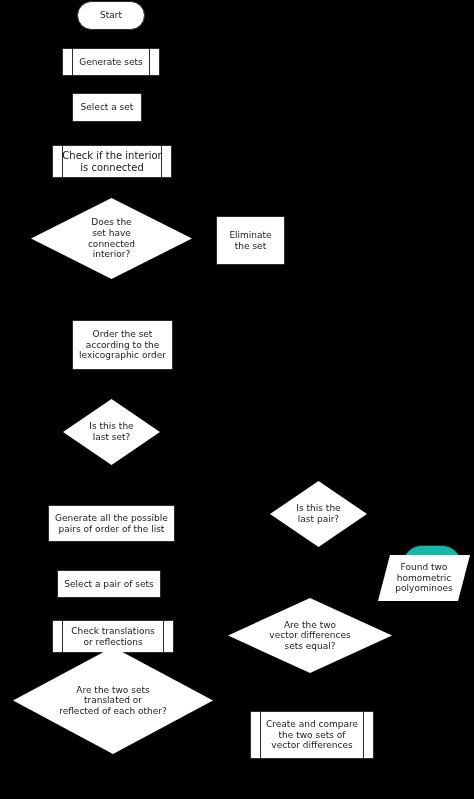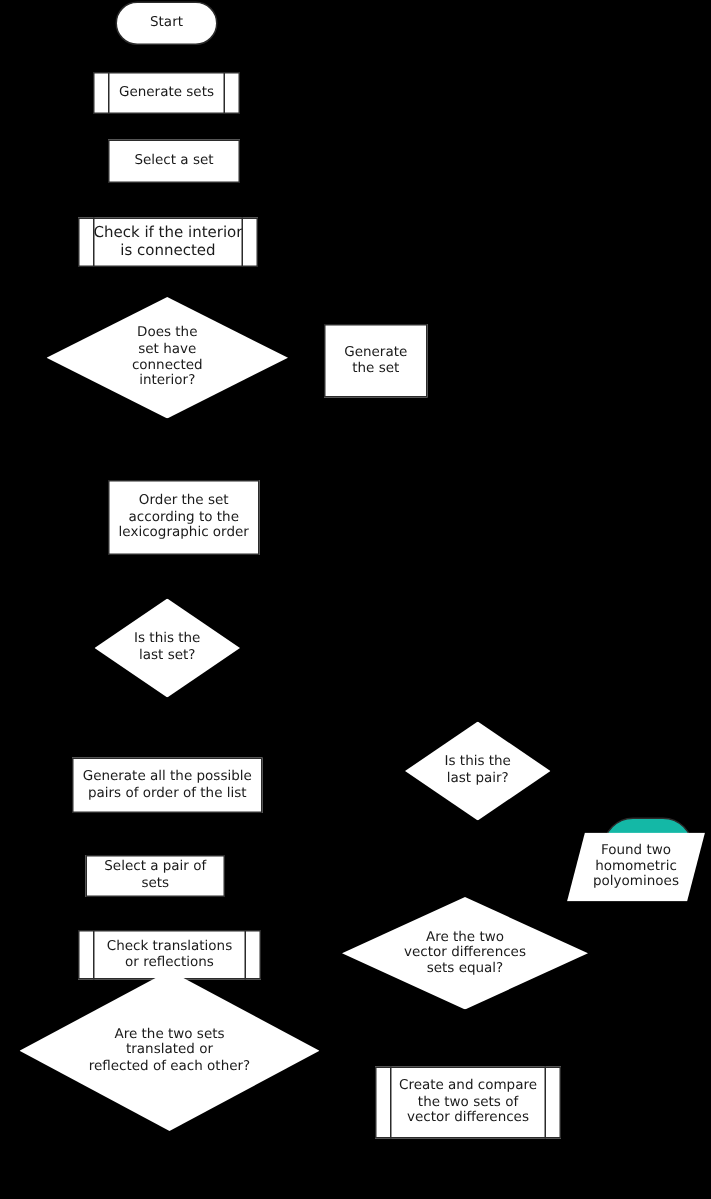--- a/index.html
+++ b/index.html
@@ -90,43 +90,43 @@
     display: block;
     padding: 0 4px;
   }
 </style>
 </head>
 <body>
 
 <div id="canvas" style="width: 474px; height: 799px; background: rgb(0, 0, 0);">
     <div class="node shape-terminator" style="left: 77px; top: 1px; width: 68px; height: 29px; font-size: 9px; color: rgb(26, 26, 26); background: rgb(255, 255, 255); border-color: rgb(43, 43, 43);"><span class="node-label">Start</span></div>
     <div class="node shape-subroutine" style="left: 62px; top: 48px; width: 98px; height: 28px; font-size: 9px; color: rgb(26, 26, 26); background: rgb(255, 255, 255); border-color: rgb(43, 43, 43);"><span class="node-label">Generate sets</span></div>
-    <div class="node shape-process" style="left: 72px; top: 93px; width: 88px; height: 29px; font-size: 9px; color: rgb(26, 26, 26); background: rgb(255, 255, 255); border-color: rgb(43, 43, 43);"><span class="node-label">Select a set</span></div>
+    <div class="node shape-process" style="left: 72px; top: 93px; width: 70px; height: 29px; font-size: 9px; color: rgb(26, 26, 26); background: rgb(255, 255, 255); border-color: rgb(43, 43, 43);"><span class="node-label">Select a set</span></div>
     <div class="node shape-subroutine" style="left: 52px; top: 145px; width: 120px; height: 33px; font-size: 10px; color: rgb(26, 26, 26); background: rgb(255, 255, 255); border-color: rgb(43, 43, 43); text-align: center;"><span class="node-label">Check if the interior
 is connected</span></div>
     <div class="node shape-decision" style="left: 31px; top: 198px; width: 161px; height: 81px; font-size: 9px; color: rgb(26, 26, 26);"><div class="diamond-fill" style="background: rgb(255, 255, 255);"></div><span class="node-label">Does the
 set have
 connected
 interior?</span></div>
-    <div class="node shape-process" style="left: 216px; top: 216px; width: 69px; height: 49px; font-size: 9px; color: rgb(26, 26, 26); background: rgb(255, 255, 255); border-color: rgb(43, 43, 43);"><span class="node-label">Generate
+    <div class="node shape-process" style="left: 216px; top: 216px; width: 69px; height: 49px; font-size: 9px; color: rgb(26, 26, 26); background: rgb(255, 255, 255); border-color: rgb(43, 43, 43);"><span class="node-label">Eliminate
 the set</span></div>
     <div class="node shape-process" style="left: 61px; top: 320px; width: 101px; height: 50px; font-size: 9px; color: rgb(26, 26, 26); background: rgb(255, 255, 255); border-color: rgb(43, 43, 43); margin-left: 11px;"><span class="node-label">Order the set
 according to the
 lexicographic order</span></div>
     <div class="node shape-decision" style="left: 63px; top: 399px; width: 97px; height: 66px; font-size: 9px; color: rgb(26, 26, 26);"><div class="diamond-fill" style="background: rgb(255, 255, 255);"></div><span class="node-label">Is this the
 last set?</span></div>
     <div class="node shape-process" style="left: 48px; top: 505px; width: 127px; height: 37px; font-size: 9px; color: rgb(26, 26, 26); background: rgb(255, 255, 255); border-color: rgb(43, 43, 43);"><span class="node-label">Generate all the possible
 pairs of order of the list</span></div>
     <div class="node shape-decision" style="left: 270px; top: 481px; width: 97px; height: 66px; font-size: 9px; color: rgb(26, 26, 26);"><div class="diamond-fill" style="background: rgb(255, 255, 255);"></div><span class="node-label">Is this the
 last pair?</span></div>
     <div class="node shape-terminator" style="left: 402px; top: 501px; width: 60px; height: 40px; font-size: 9px; color: rgb(26, 26, 26); background: #14b8a6; border-color: rgb(43, 43, 43); margin-top: 44px;"><span class="node-label">Stop</span></div>
     <div class="node shape-data" style="left: 378px; top: 555px; width: 92px; height: 46px; font-size: 9px; color: rgb(26, 26, 26); align-items: center;"><div class="para-fill" style="background: rgb(255, 255, 255);"></div><span class="node-label">Found two
 homometric
 polyominoes</span></div>
-    <div class="node shape-process" style="left: 57px; top: 570px; width: 93px; height: 28px; font-size: 9px; color: rgb(26, 26, 26); background: rgb(255, 255, 255); border-color: rgb(43, 43, 43);"><span class="node-label">Select a pair of sets</span></div>
+    <div class="node shape-process" style="left: 57px; top: 570px; width: 104px; height: 28px; font-size: 9px; color: rgb(26, 26, 26); background: rgb(255, 255, 255); border-color: rgb(43, 43, 43);"><span class="node-label">Select a pair of sets</span></div>
     <div class="node shape-subroutine" style="left: 52px; top: 620px; width: 122px; height: 33px; font-size: 9px; color: rgb(26, 26, 26); background: rgb(255, 255, 255); border-color: rgb(43, 43, 43);"><span class="node-label">Check translations
 or reflections</span></div>
     <div class="node shape-decision" style="left: 228px; top: 598px; width: 164px; height: 75px; font-size: 9px; color: rgb(26, 26, 26);"><div class="diamond-fill" style="background: rgb(255, 255, 255);"></div><span class="node-label">Are the two
 vector differences
 sets equal?</span></div>
     <div class="node shape-decision" style="left: 13px; top: 647px; width: 200px; height: 107px; font-size: 9px; color: rgb(26, 26, 26);"><div class="diamond-fill" style="background: rgb(255, 255, 255);"></div><span class="node-label">Are the two sets
 translated or
 reflected of each other?</span></div>
     <div class="node shape-subroutine" style="left: 250px; top: 711px; width: 124px; height: 48px; font-size: 9px; color: rgb(26, 26, 26); background: rgb(255, 255, 255); border-color: rgb(43, 43, 43);"><span class="node-label">Create and compare
 the two sets of

